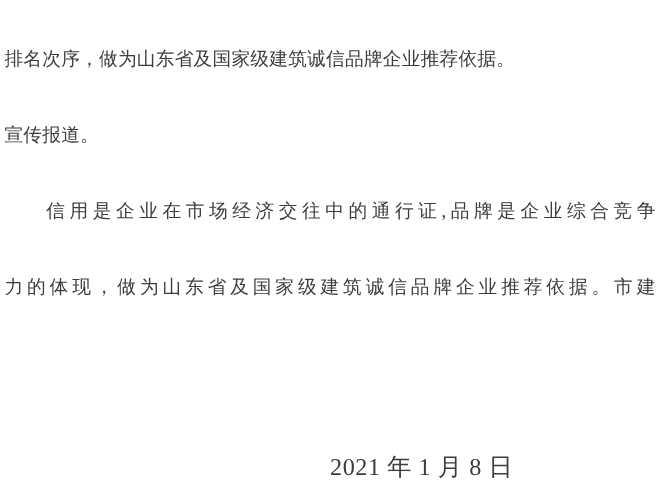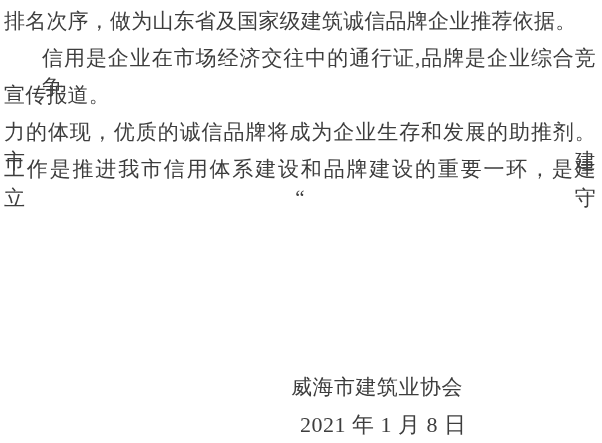--- a/index.html
+++ b/index.html
@@ -18,24 +18,25 @@
   }
   .text-block {
     position: absolute;
     top: 7px;
     left: 4px;
     right: 6px;
   }
   .line {
     height: 37px;
     line-height: 29px;
-    font-size: 21px;
+    font-size: 17px;
     letter-spacing: 0.2px;
     white-space: nowrap;
     color: #3d3d3d;
+    margin-top: 32px;
   }
   .line.full {
     white-space: normal;
     text-align: justify;
     text-align-last: justify;
   }
   .line.indent {
     padding-left: 38px;
   }
   .signature {
@@ -56,21 +57,19 @@
     color: #3d3d3d;
     white-space: nowrap;
   }
 </style>
 </head>
 <body>
 
 <div class="page">
   <div class="text-block">
     <div class="line">排名次序，做为山东省及国家级建筑诚信品牌企业推荐依据。</div>
+    <div class="line">宣传报道。</div>
     <div class="line full indent">信用是企业在市场经济交往中的通行证,品牌是企业综合竞争</div>
-    <div class="line">宣传报道。</div>
-    <div class="line full">力的体现，优质的诚信品牌将成为企业生存和发展的助推剂。市建</div>
-    <div class="line full">工作是推进我市信用体系建设和品牌建设的重要一环，是建立“守</div>
+    <div class="line full">力的体现，做为山东省及国家级建筑诚信品牌企业推荐依据。市建</div>
   </div>
 
-  <div class="signature">威海市建筑业协会</div>
   <div class="date">2021 年 1 月 8 日</div>
 </div>
 
 </body></html>

